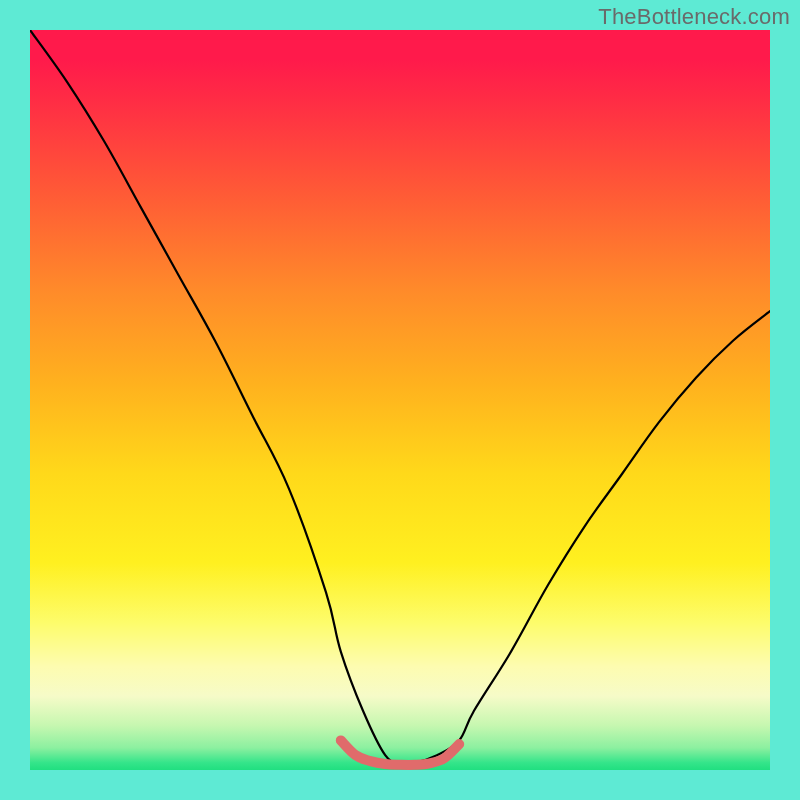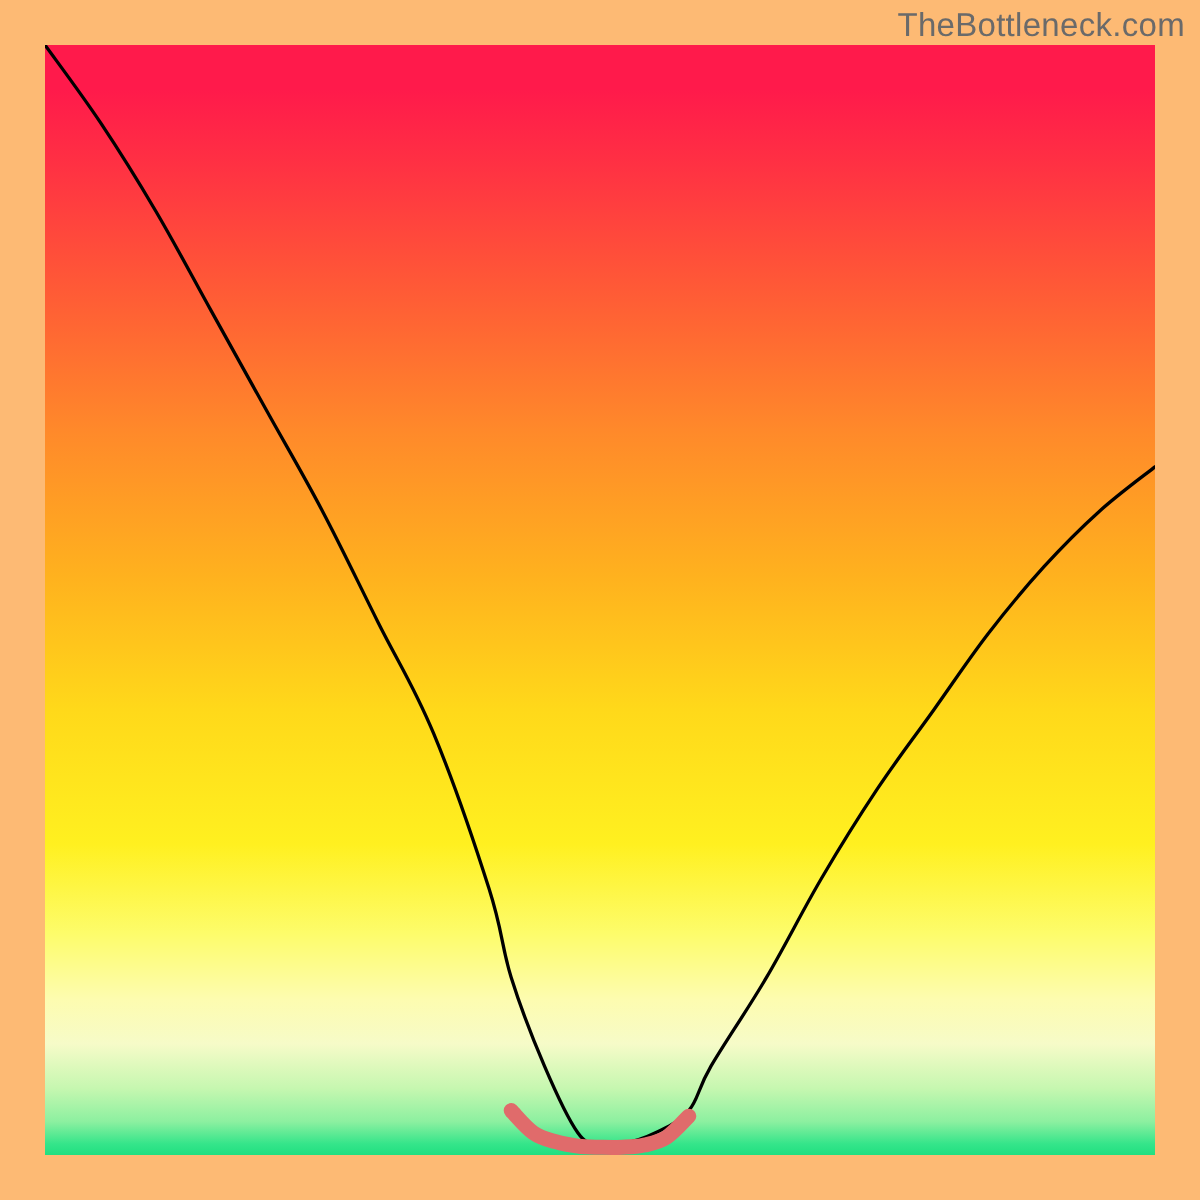--- a/index.html
+++ b/index.html
@@ -8,21 +8,21 @@
     width: 800px;
     height: 800px;
     background: #000;
     overflow: hidden;
     font-family: Arial, Helvetica, sans-serif;
   }
   .frame {
     position: relative;
     width: 800px;
     height: 800px;
-    background: #fdba74;
+    background: #5eead4;
   }
   .watermark {
     position: absolute;
     top: 4px;
     right: 10px;
     color: #6a6a6a;
     font-size: 22px;
     font-weight: 500;
     letter-spacing: 0.2px;
     z-index: 20;

